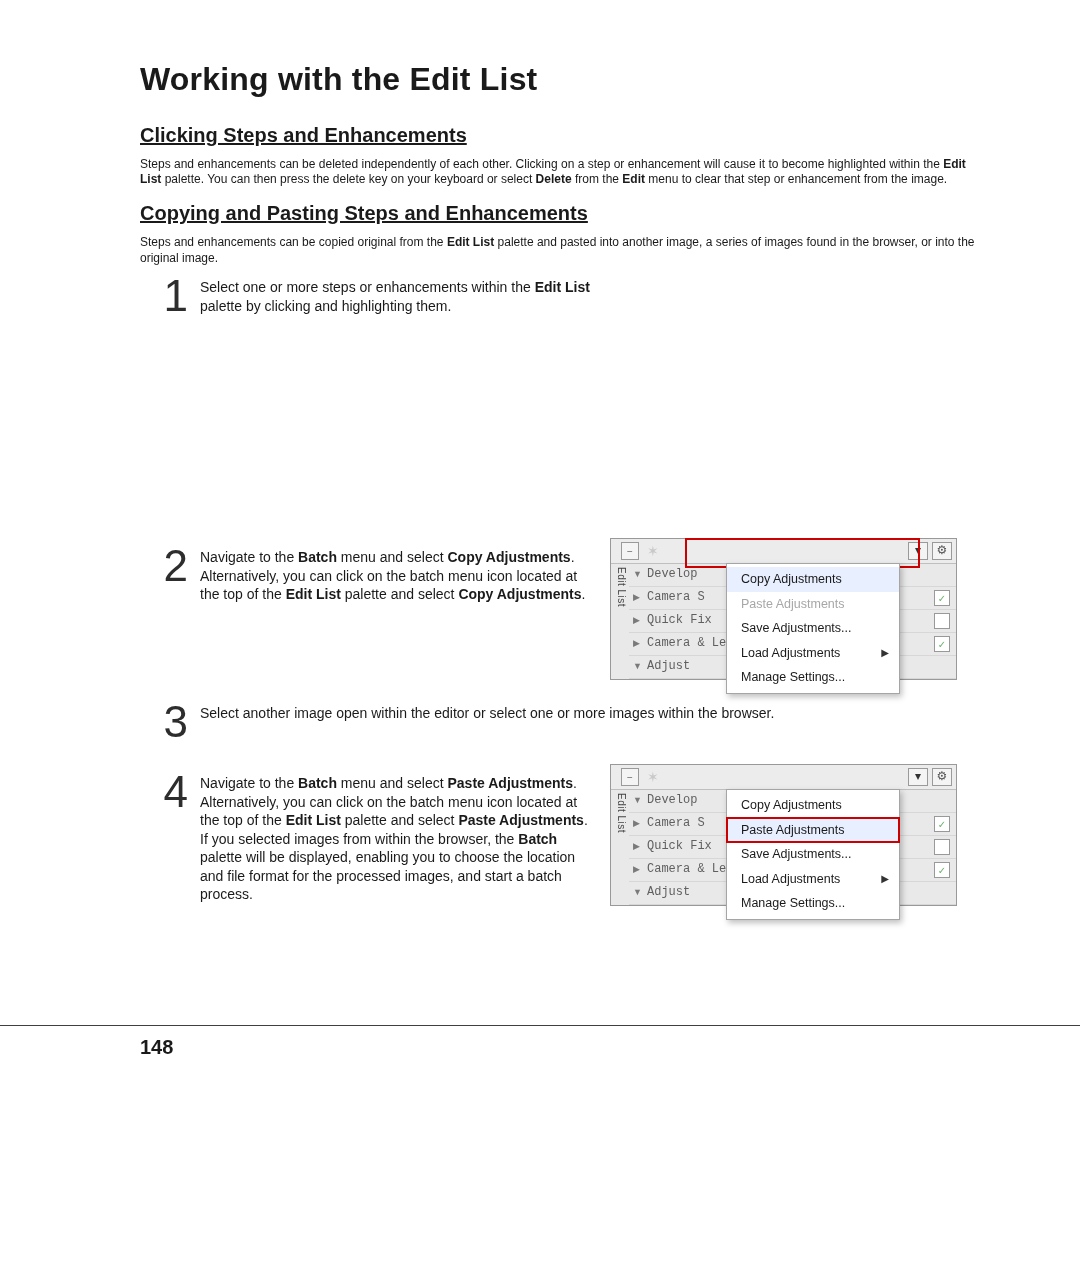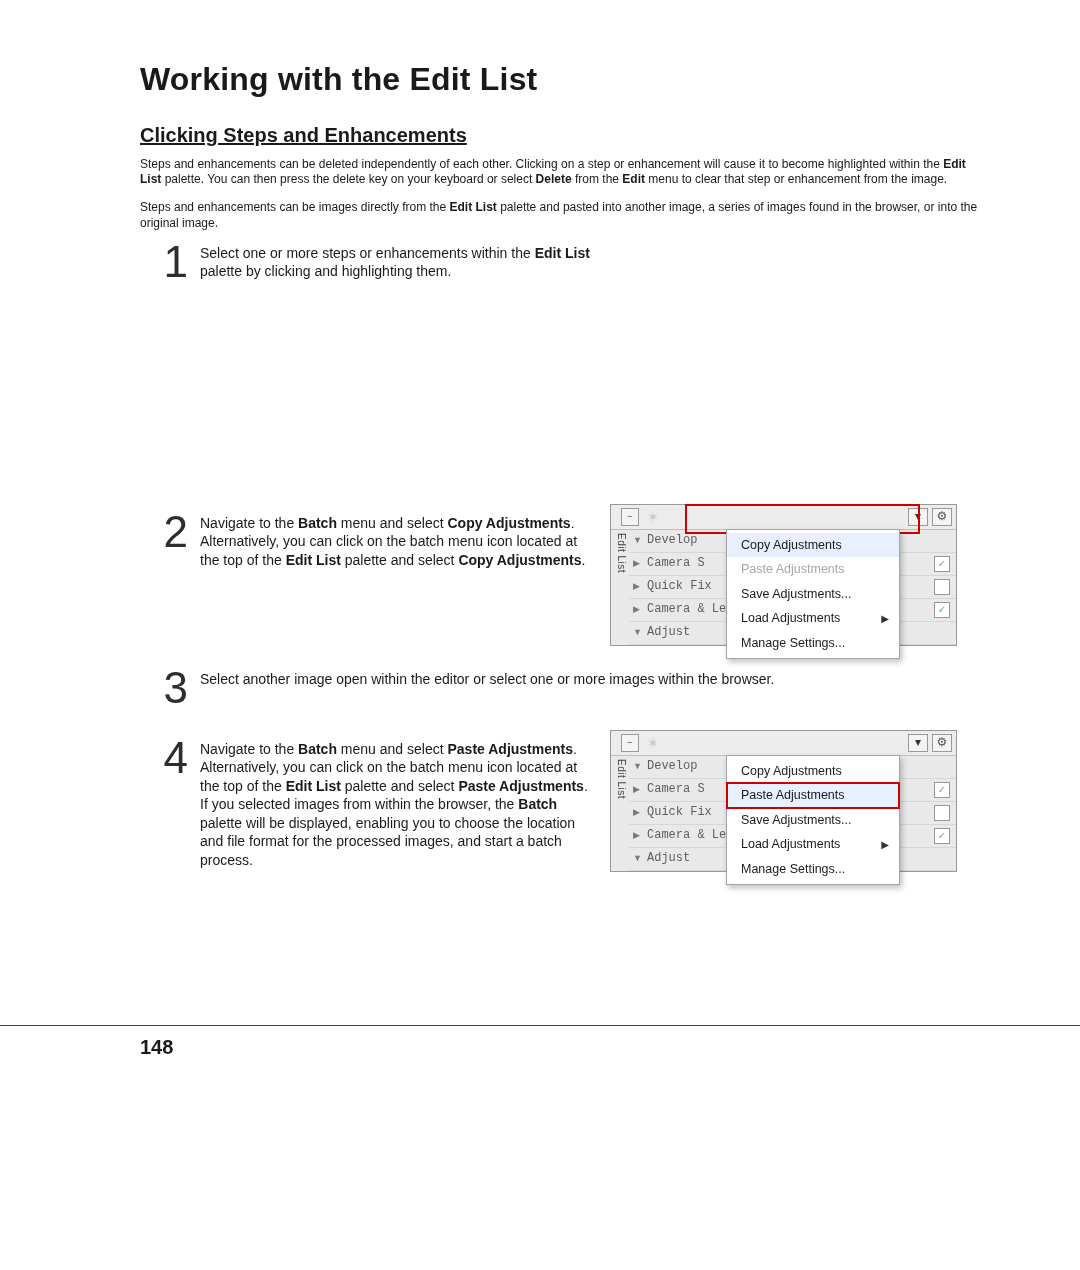--- a/index.html
+++ b/index.html
@@ -215,22 +215,23 @@
 <body>
 
 <div class="page">
   <h1 class="title">Working with the Edit List</h1>
 
   <div class="subhead">Clicking Steps and Enhancements</div>
   <p class="para">
     <span>Steps and enhancements can be deleted independently of each other. Clicking on a step or enhancement will cause it to become highlighted within the </span><span class="bold">Edit List</span><span> palette. You can then press the delete key on your keyboard or select </span><span class="bold">Delete</span><span> from the </span><span class="bold">Edit</span><span> menu to clear that step or enhancement from the image.</span>
   </p>
 
+  <div class="subhead">Copying and Pasting Steps and Enhancements</div>
   <p class="para">
-    <span>Steps and enhancements can be images directly from the </span><span class="bold">Edit List</span><span> palette and pasted into another image, a series of images found in the browser, or into the original image.</span>
+    <span>Steps and enhancements can be copied original from the </span><span class="bold">Edit List</span><span> palette and pasted into another image, a series of images found in the browser, or into the original image.</span>
   </p>
 
   <div class="step-row" style="margin-left:20px;">
     <div class="bignum">1</div>
     <div class="step-body step-narrow">
       <span>Select one or more steps or enhancements within the </span><span class="bold">Edit List</span><span> palette by clicking and highlighting them.</span>
     </div>
   </div>
 
   <div style="height:220px;"></div>

